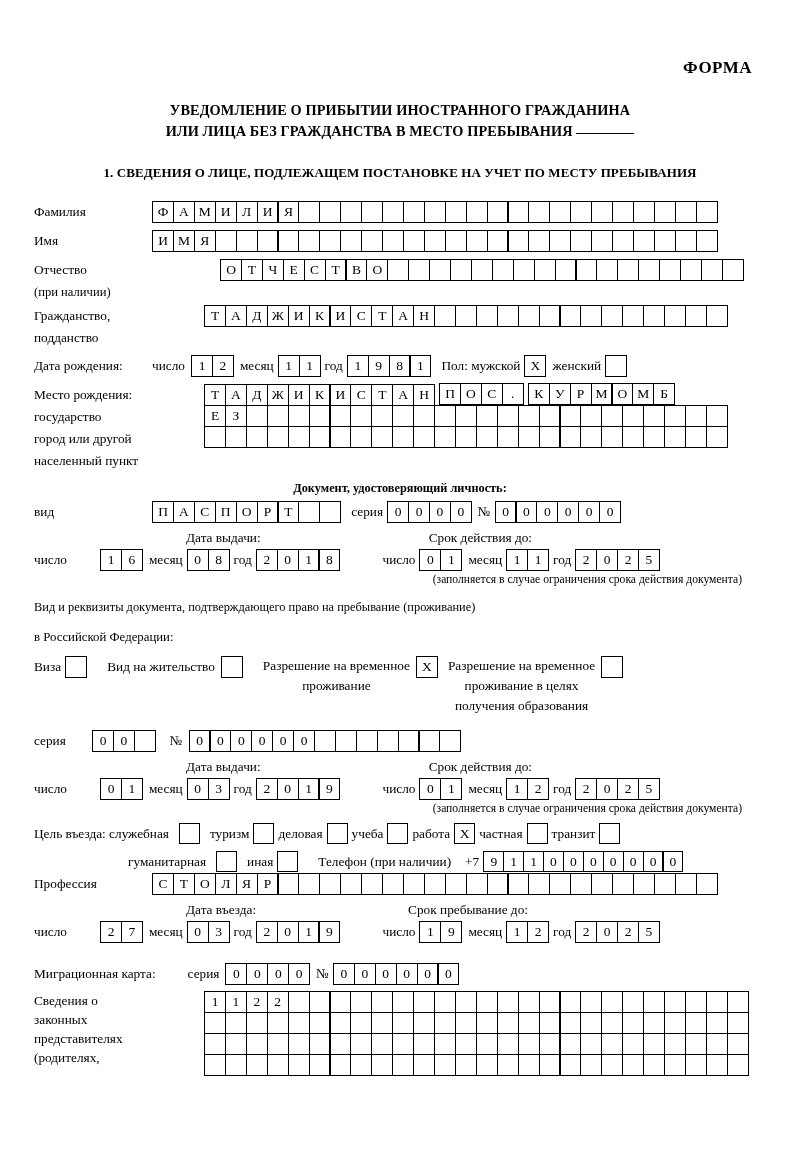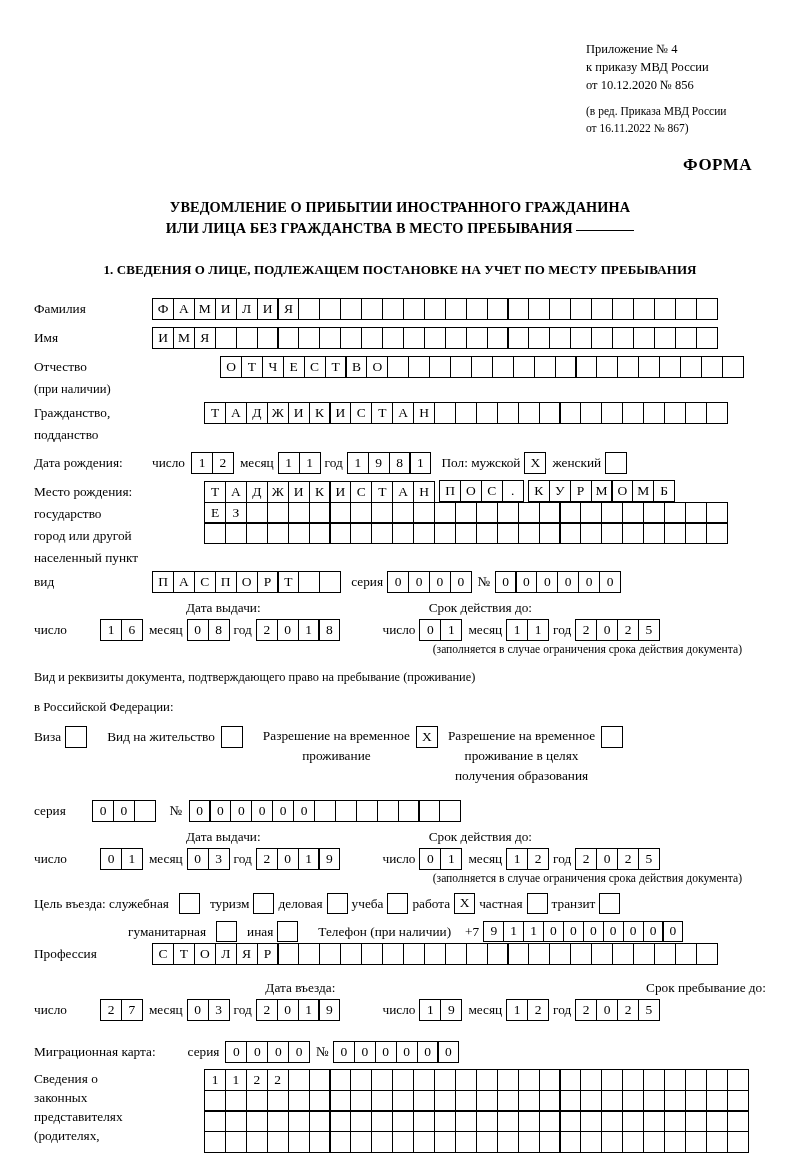--- a/index.html
+++ b/index.html
@@ -53,29 +53,20 @@
   .hint { font-size: 11.6px; text-align: right; }
 
   .purpose .bx { width: 21px; height: 21px; }
   .label-col { width: 118px; }
 </style>
 </head>
 <body>
 
 <div class="page">
 
-  <div class="hdr">
-    <div>Приложение № 4</div>
-    <div>к приказу МВД России</div>
-    <div>от 10.12.2020 № 856</div>
-    <div class="grp2">
-      <div>(в ред. Приказа МВД России</div>
-      <div>от 16.11.2022 № 867)</div>
-    </div>
-  </div>
 
   <div class="forma">ФОРМА</div>
 
   <div class="title">
     <div>УВЕДОМЛЕНИЕ О ПРИБЫТИИ ИНОСТРАННОГО ГРАЖДАНИНА</div>
     <div><span>ИЛИ ЛИЦА БЕЗ ГРАЖДАНСТВА В МЕСТО ПРЕБЫВАНИЯ</span> <span class="fill"></span></div>
   </div>
 
   <div class="section">1. СВЕДЕНИЯ О ЛИЦЕ, ПОДЛЕЖАЩЕМ ПОСТАНОВКЕ НА УЧЕТ ПО МЕСТУ ПРЕБЫВАНИЯ</div>
 
@@ -345,20 +336,23 @@
           <div class="bx"></div>
           <div class="bx"></div>
           <div class="bx"></div>
           <div class="bx"></div>
           <div class="bx"></div>
           <div class="bx"></div>
         </div>
     </div>
   </div>
 
+  <div class="row" style="margin-top:5px; justify-content:center;">
+    <div class="txt bold" style="font-size:12.3px;">Документ, удостоверяющий личность:</div>
+  </div>
 
   <div class="row" style="margin-top:2px;">
     <div class="lbl label-col">вид</div>
     <div class="boxes">
         <div class="bx">П</div>
         <div class="bx">А</div>
         <div class="bx">С</div>
         <div class="bx">П</div>
         <div class="bx">О</div>
         <div class="bx">Р</div>
@@ -665,21 +659,21 @@
         <div class="bx"></div>
         <div class="bx"></div>
         <div class="bx"></div>
         <div class="bx"></div>
         <div class="bx"></div>
         <div class="bx"></div>
         <div class="bx"></div>
       </div>
   </div>
 
-  <div class="row" style="margin-top:12px;justify-content:space-between;">
+  <div class="row" style="margin-top:4px;">
     <div style="width:152px;"></div>
     <div class="txt">Дата въезда:</div>
     <div style="width:152px;"></div>
     <div class="txt">Срок пребывание до:</div>
   </div>
 
   <div class="row" style="margin-top:0px;">
     <div class="lbl" style="width:66px;">число</div>
     <div class="boxes">
         <div class="bx">2</div>

